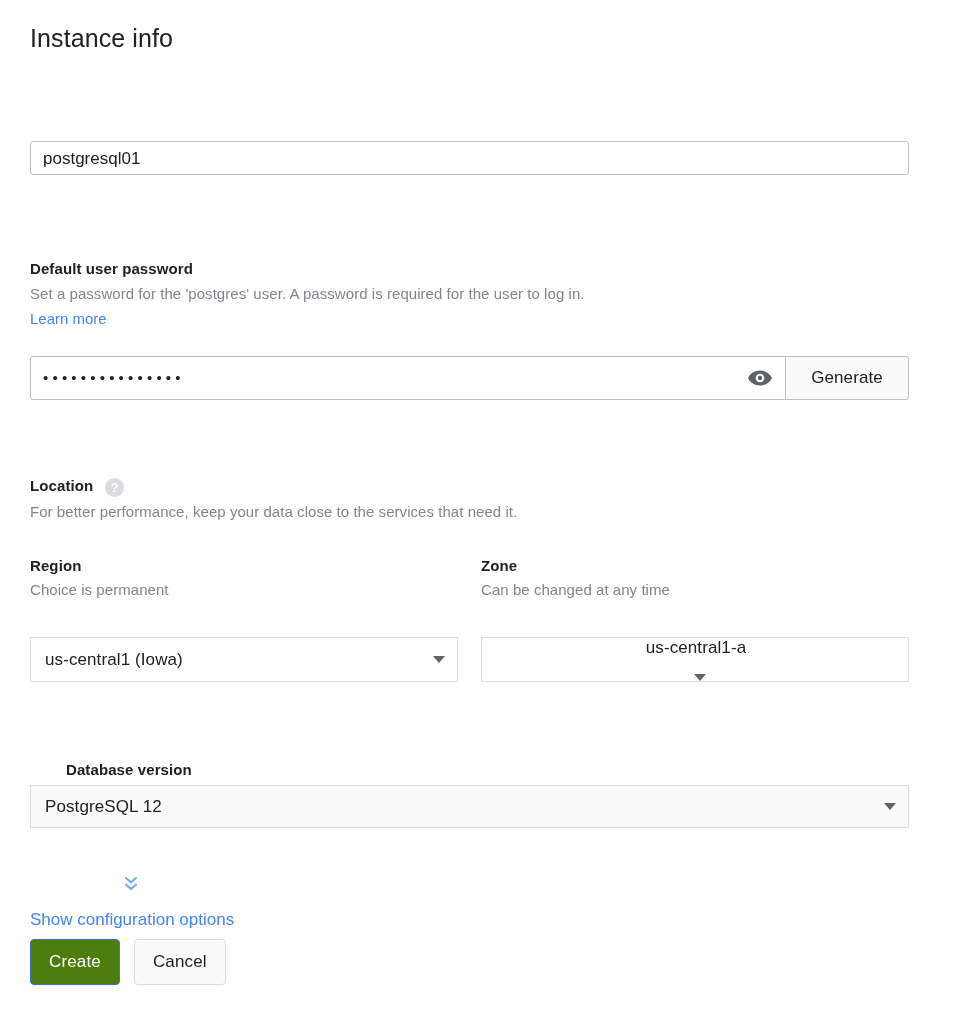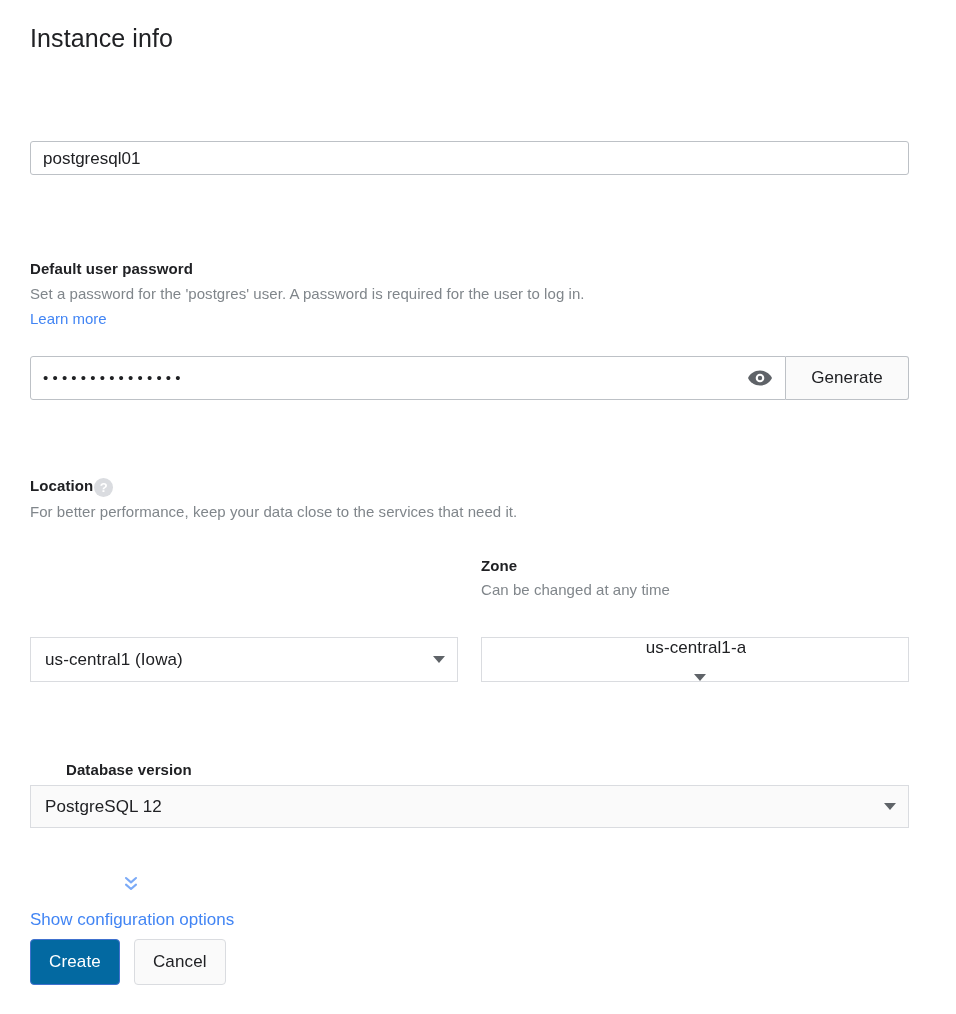--- a/index.html
+++ b/index.html
@@ -139,21 +139,21 @@
     background: #fafafa;
     font-family: "Liberation Sans", sans-serif;
     font-size: 17px;
     color: #202124;
     cursor: pointer;
     letter-spacing: 0.1px;
   }
 
   
   .sec-location { position: absolute; left: 30px; top: 476px; width: 900px; }
-  .loc-head { display: flex; align-items: center; gap: 1px; }
+  .loc-head { display: flex; align-items: center; gap: 12px; }
   .help-icon {
     width: 19px; height: 19px;
     border-radius: 50%;
     background: #dadce0;
     color: #ffffff;
     font-size: 13px;
     font-weight: 700;
     line-height: 19px;
     text-align: center;
     cursor: pointer;
@@ -230,21 +230,21 @@
     font-family: "Liberation Sans", sans-serif;
     font-size: 17px;
     letter-spacing: 0.15px;
     border-radius: 4px;
     cursor: pointer;
     height: 46px;
     padding: 0 18px;
     line-height: 44px;
   }
   .btn-primary {
-    background: #0369a1;
+    background: #4d7c0f;
     color: #ffffff;
     border: 1px solid #4071ce;
   }
   .btn-secondary {
     background: #fafafa;
     color: #202124;
     border: 1px solid #dadce0;
   }
 </style>
 </head>
@@ -277,20 +277,24 @@
   </div>
 
   <div class="sec-location">
     <div class="loc-head">
       <span class="field-label">Location</span>
       <span class="help-icon">?</span>
     </div>
     <div class="field-desc">For better performance, keep your data close to the services that need it.</div>
   </div>
 
+  <div class="sec-region">
+    <div class="field-label">Region</div>
+    <div class="field-desc">Choice is permanent</div>
+  </div>
   <div class="select select-region">
     <span class="sel-value">us-central1 (Iowa)</span>
     <span class="caret"></span>
   </div>
 
   <div class="sec-zone">
     <div class="field-label">Zone</div>
     <div class="field-desc">Can be changed at any time</div>
   </div>
   <div class="select select-zone">

